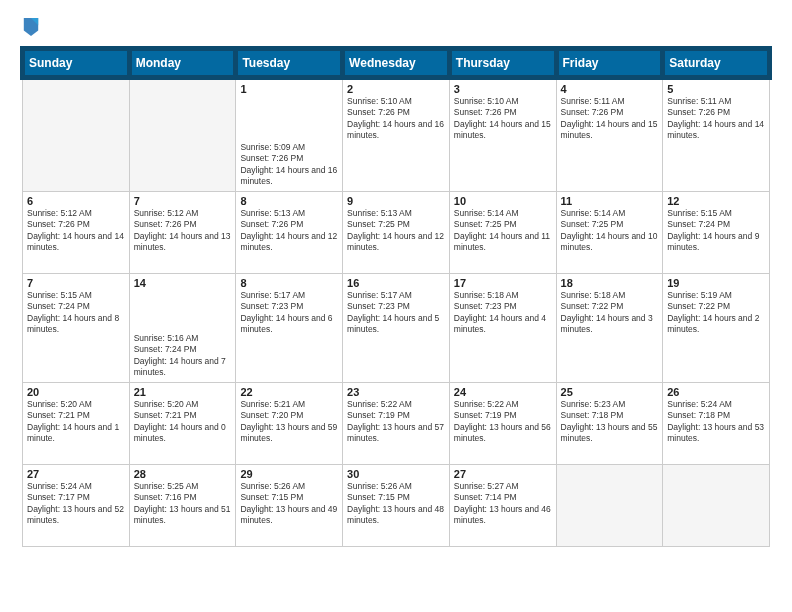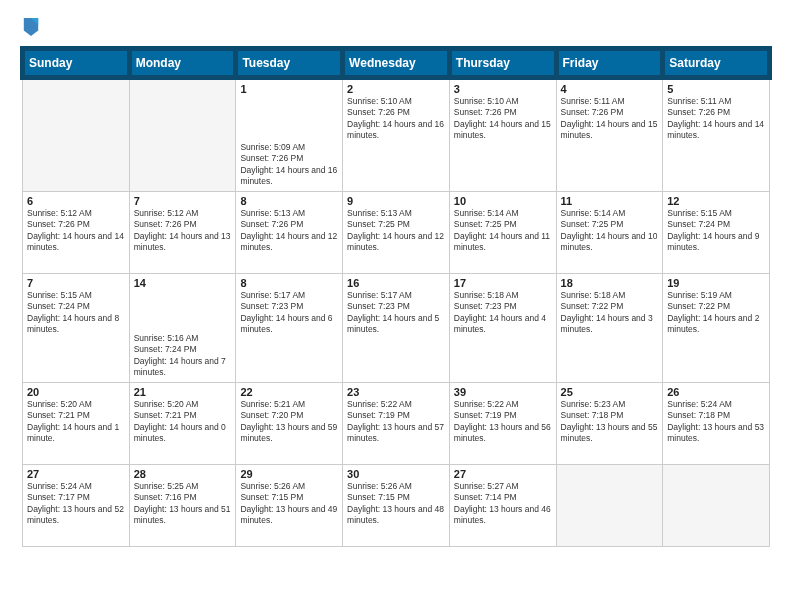--- a/index.html
+++ b/index.html
@@ -262,21 +262,21 @@
 Sunset: 7:20 PM
 Daylight: 13 hours and 59 minutes.</div>
           </td>
           <td>
             <div class="day-num">23</div>
             <div class="day-info" style="white-space: pre-line;">Sunrise: 5:22 AM
 Sunset: 7:19 PM
 Daylight: 13 hours and 57 minutes.</div>
           </td>
           <td>
-            <div class="day-num">39</div>
+            <div class="day-num">24</div>
             <div class="day-info" style="white-space: pre-line;">Sunrise: 5:22 AM
 Sunset: 7:19 PM
 Daylight: 13 hours and 56 minutes.</div>
           </td>
           <td>
             <div class="day-num">25</div>
             <div class="day-info" style="white-space: pre-line;">Sunrise: 5:23 AM
 Sunset: 7:18 PM
 Daylight: 13 hours and 55 minutes.</div>
           </td>

